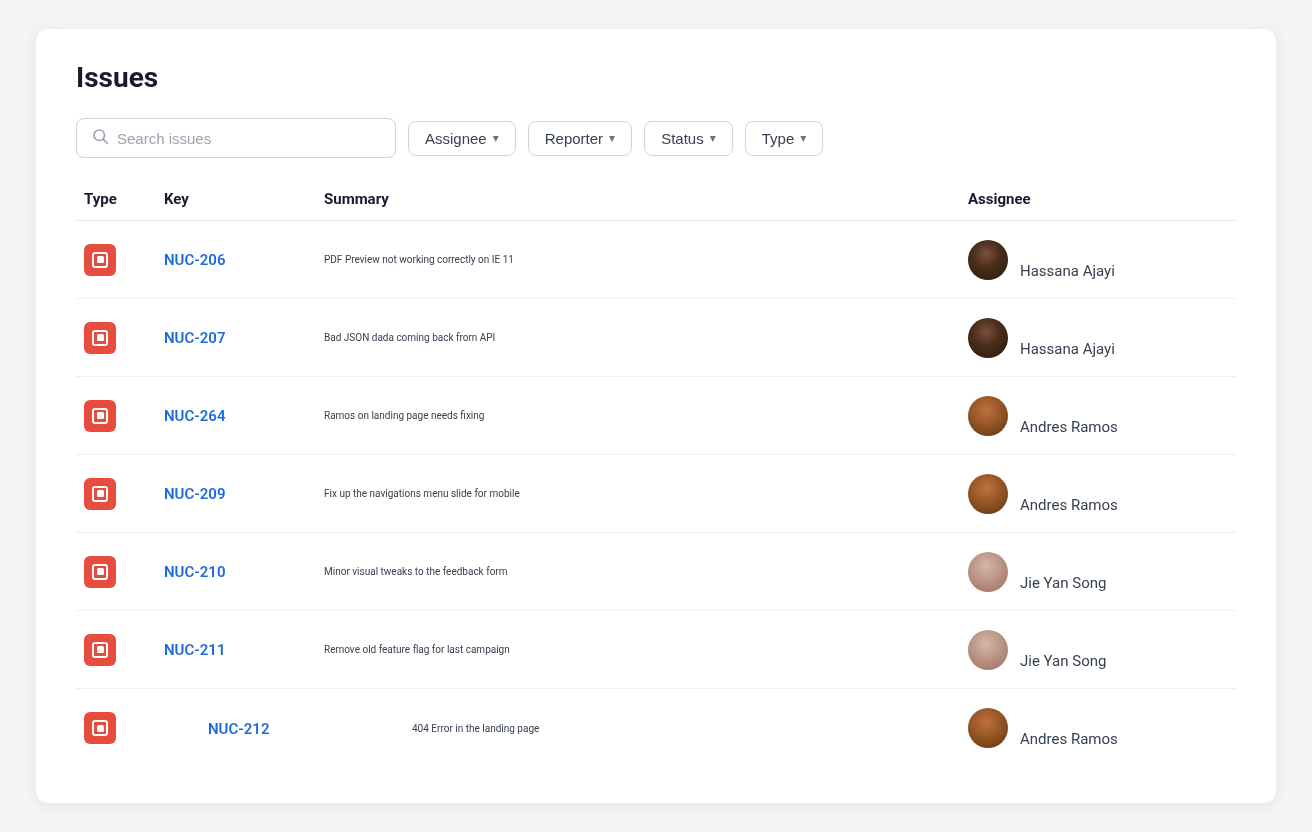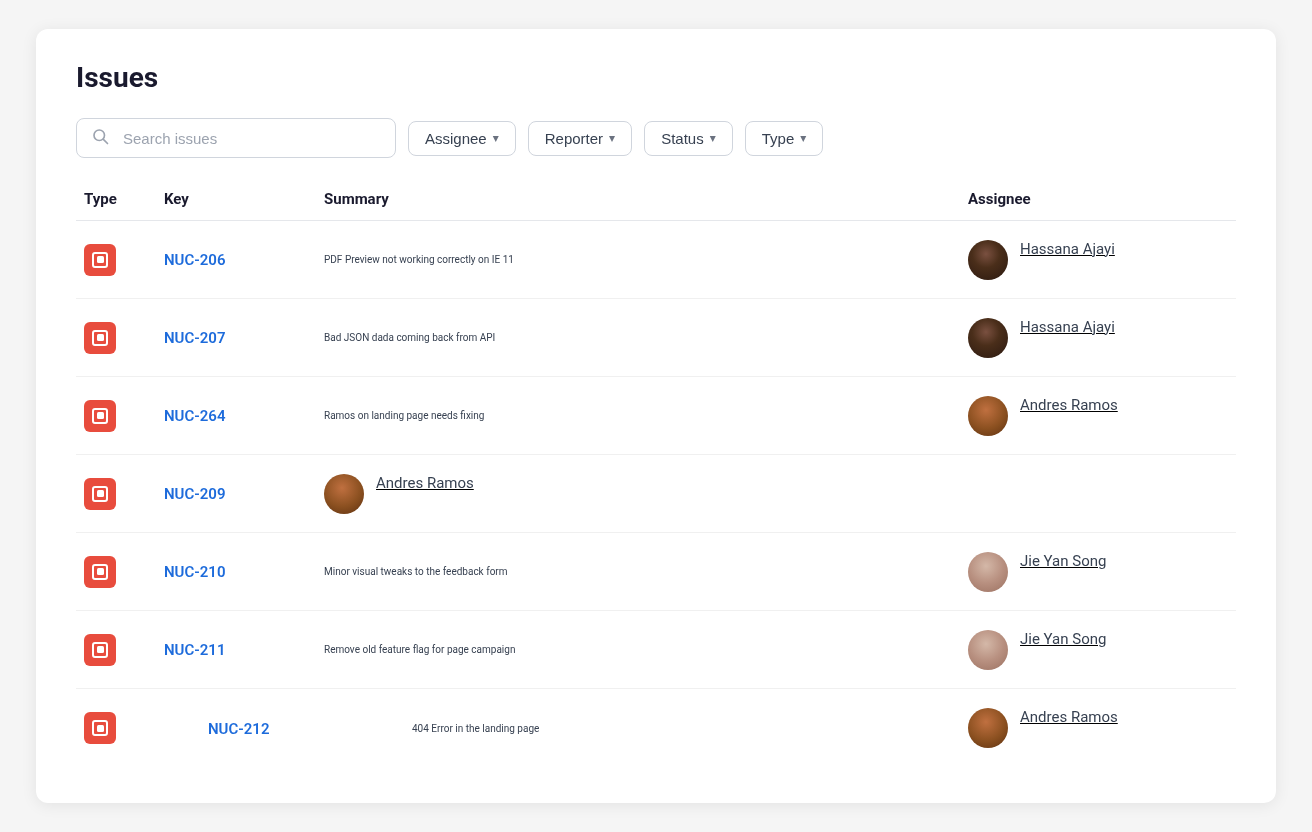--- a/index.html
+++ b/index.html
@@ -41,21 +41,21 @@
       margin-bottom: 32px;
     }
 
     .search-wrapper {
       display: flex;
       align-items: center;
       border: 1.5px solid #d0d5dd;
       border-radius: 8px;
       padding: 8px 14px;
       width: 320px;
-      gap: 14px;
+      gap: 8px;
       background: #fff;
     }
 
     .search-icon-svg {
       color: #9ca3af;
       flex-shrink: 0;
     }
 
     .search-input {
       border: none;
@@ -163,23 +163,22 @@
     }
 
     .issue-summary {
       font-size: 10px;
       color: #374151;
       padding-right: 16px;
     }
 
     .assignee-cell {
       display: flex;
-      align-items: flex-start;
+      align-items: flex-end;
       gap: 12px;
-      text-decoration: underline;
     }
 
     .avatar {
       width: 40px;
       height: 40px;
       border-radius: 50%;
       overflow: hidden;
       flex-shrink: 0;
       display: flex;
       align-items: center;
@@ -296,20 +295,21 @@
       <div class="type-icon">
         <div class="bug-icon-inner">
           <div class="bug-square-outer">
             <div class="bug-square-inner"></div>
           </div>
         </div>
       </div>
       <div>
         <a class="issue-key" href="#">NUC-209</a>
       </div>
+      <div class="issue-summary">Fix up the navigations menu slide for mobile</div>
       <div class="assignee-cell">
         <div class="avatar" style="background: radial-gradient(circle at 45% 35%, #c07040 0%, #8b5020 55%, #5c3010 100%);"></div>
         <span class="assignee-name">Andres Ramos</span>
       </div>
     </div>
         <div class="table-row">
       <div class="type-icon">
         <div class="bug-icon-inner">
           <div class="bug-square-outer">
             <div class="bug-square-inner"></div>
@@ -329,21 +329,21 @@
       <div class="type-icon">
         <div class="bug-icon-inner">
           <div class="bug-square-outer">
             <div class="bug-square-inner"></div>
           </div>
         </div>
       </div>
       <div>
         <a class="issue-key" href="#">NUC-211</a>
       </div>
-      <div class="issue-summary">Remove old feature flag for page campaign</div>
+      <div class="issue-summary">Remove old feature flag for last campaign</div>
       <div class="assignee-cell">
         <div class="avatar" style="background: radial-gradient(circle at 45% 35%, #d4b8a8 0%, #b89080 50%, #9a7060 100%);"></div>
         <span class="assignee-name">Jie Yan Song</span>
       </div>
     </div>
         <div class="table-row">
       <div class="type-icon">
         <div class="bug-icon-inner">
           <div class="bug-square-outer">
             <div class="bug-square-inner"></div>

